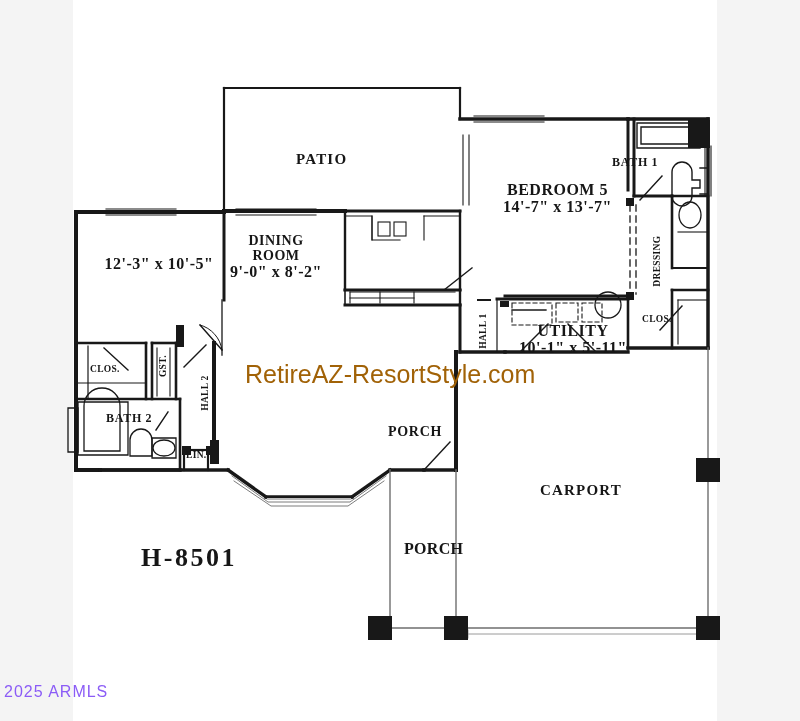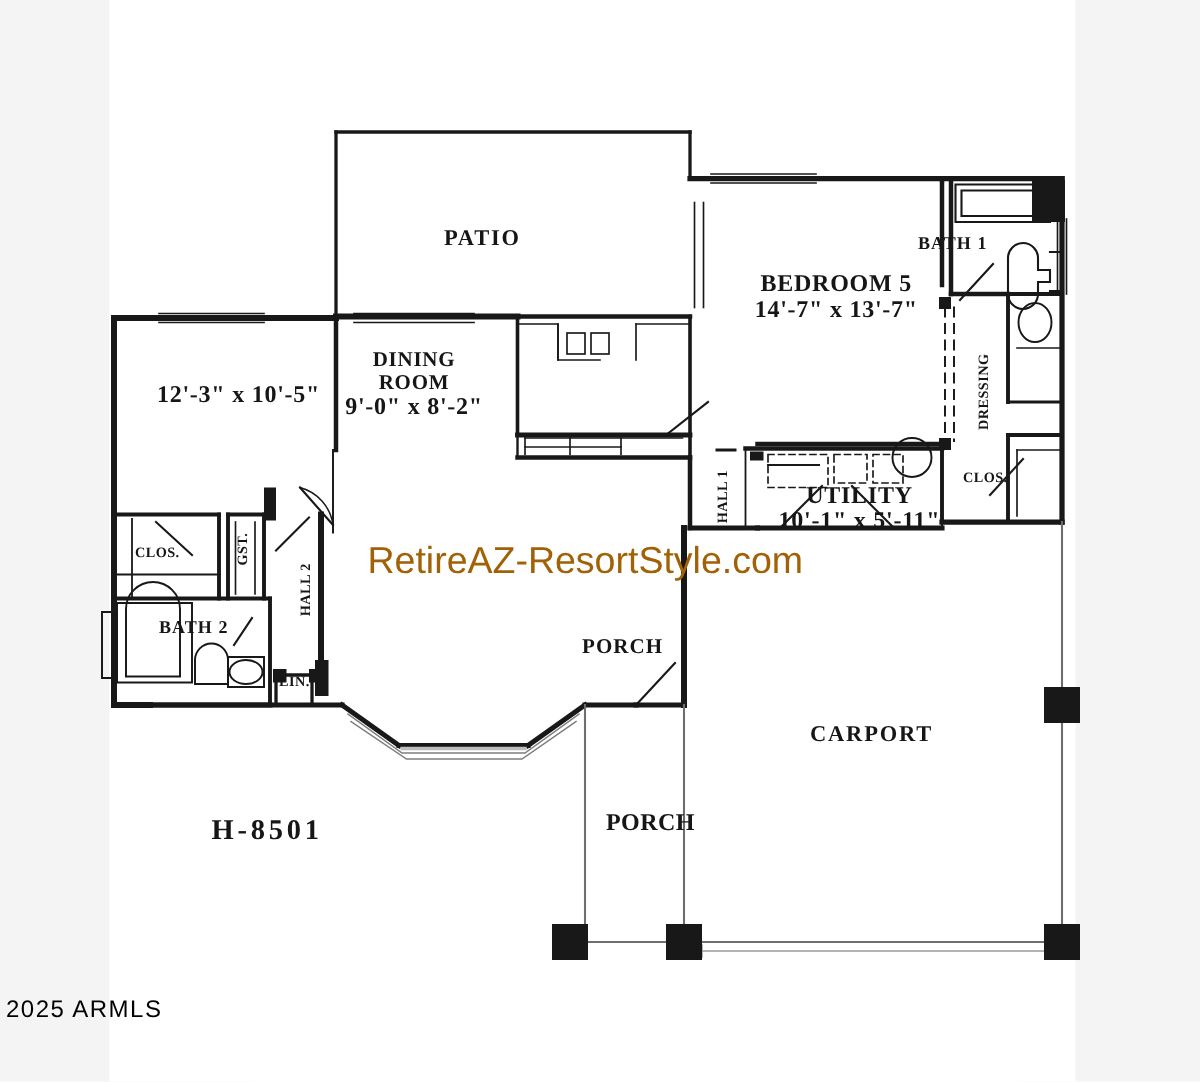--- a/index.html
+++ b/index.html
@@ -23,36 +23,36 @@
     color:#161616;
     white-space:nowrap;
     letter-spacing:.5px;
     line-height:1.08;
     text-align:center;
   }
   .lbl.room{font-size:15px;letter-spacing:1.2px;}
   .lbl.small{font-size:12px;letter-spacing:.7px;}
   .lbl.tiny{font-size:9.5px;letter-spacing:.3px;}
   .lbl.rot{transform-origin:center center;}
-  .lbl.plancode{font-size:19px;letter-spacing:2.5px;}
+  .lbl.plancode{font-size:26px;letter-spacing:2.5px;}
   .wm{
     position:absolute;
     font-family:"Liberation Sans", sans-serif;
     font-weight:400;
     font-size:25px;
     color:#a16207;
     white-space:nowrap;
     letter-spacing:0px;
   }
   .footer{
     position:absolute;
-    left:4px;bottom:38px;
+    left:4px;bottom:20px;
     font-family:"Liberation Sans", sans-serif;
     font-size:16px;
-    color:#000000;
+    color:#8b5cf6;
     letter-spacing:1px;
     white-space:nowrap;
   }
 </style>
 </head>
 <body>
 
 <div id="stage">
 
   <div id="paper"></div>

